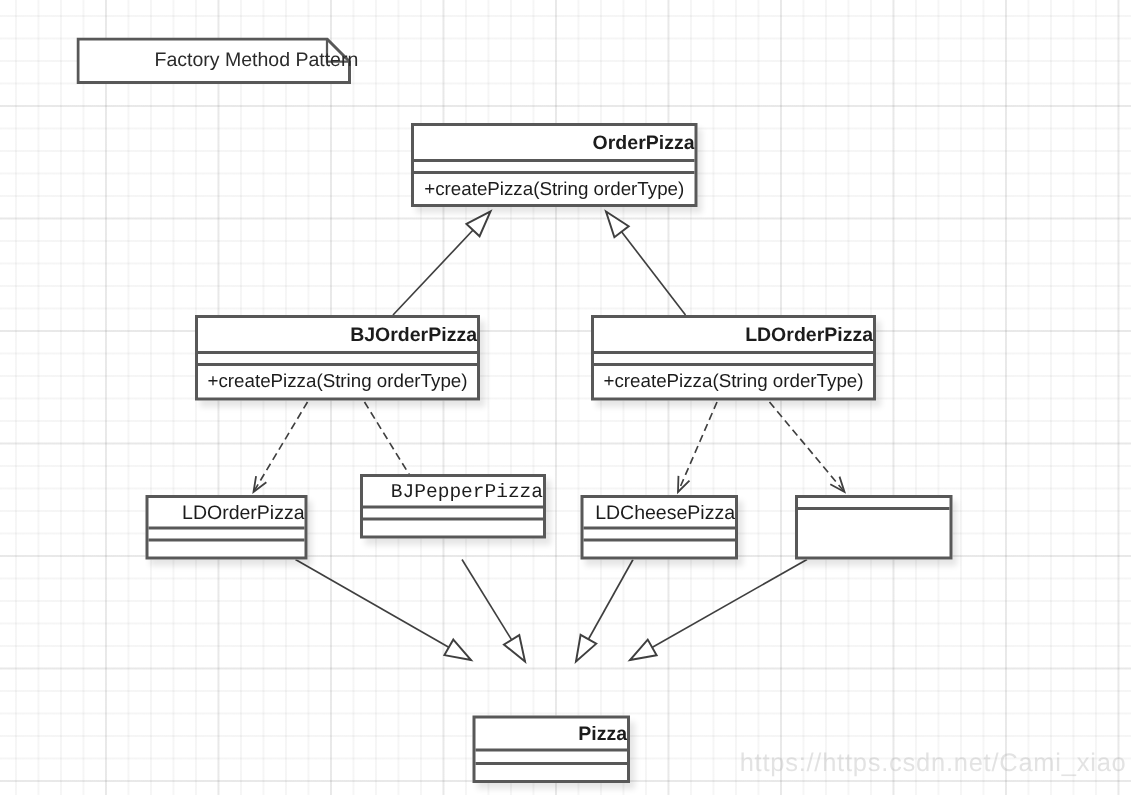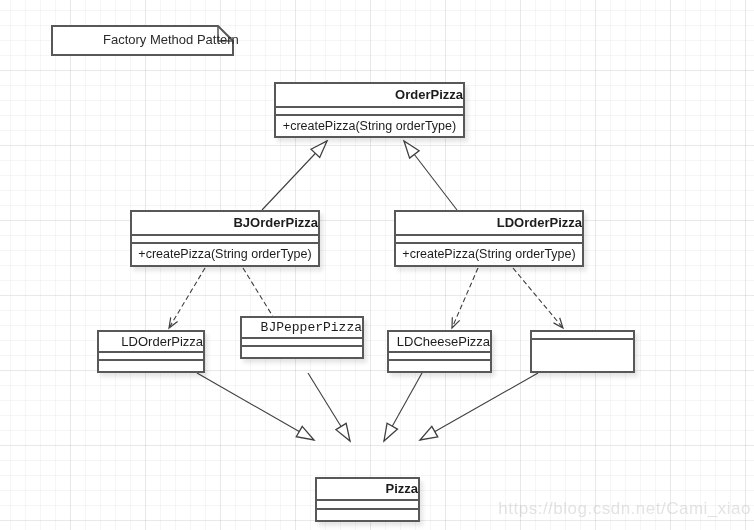--- a/index.html
+++ b/index.html
@@ -163,15 +163,15 @@
     <div class="a"></div>
     <div class="m"></div>
   </div>
 
   <div class="cls pizza" style="left:315px; top:441px; width:105px; height:45px;margin-top:36px;">
     <div class="t">Pizza</div>
     <div class="a"></div>
     <div class="m"></div>
   </div>
 
-  <div class="watermark">https://blog.csdn.net/Cami_xiao</div>
+  <div class="watermark">https://https.csdn.net/Cami_xiao</div>
 
 </div>
 
 </body></html>

